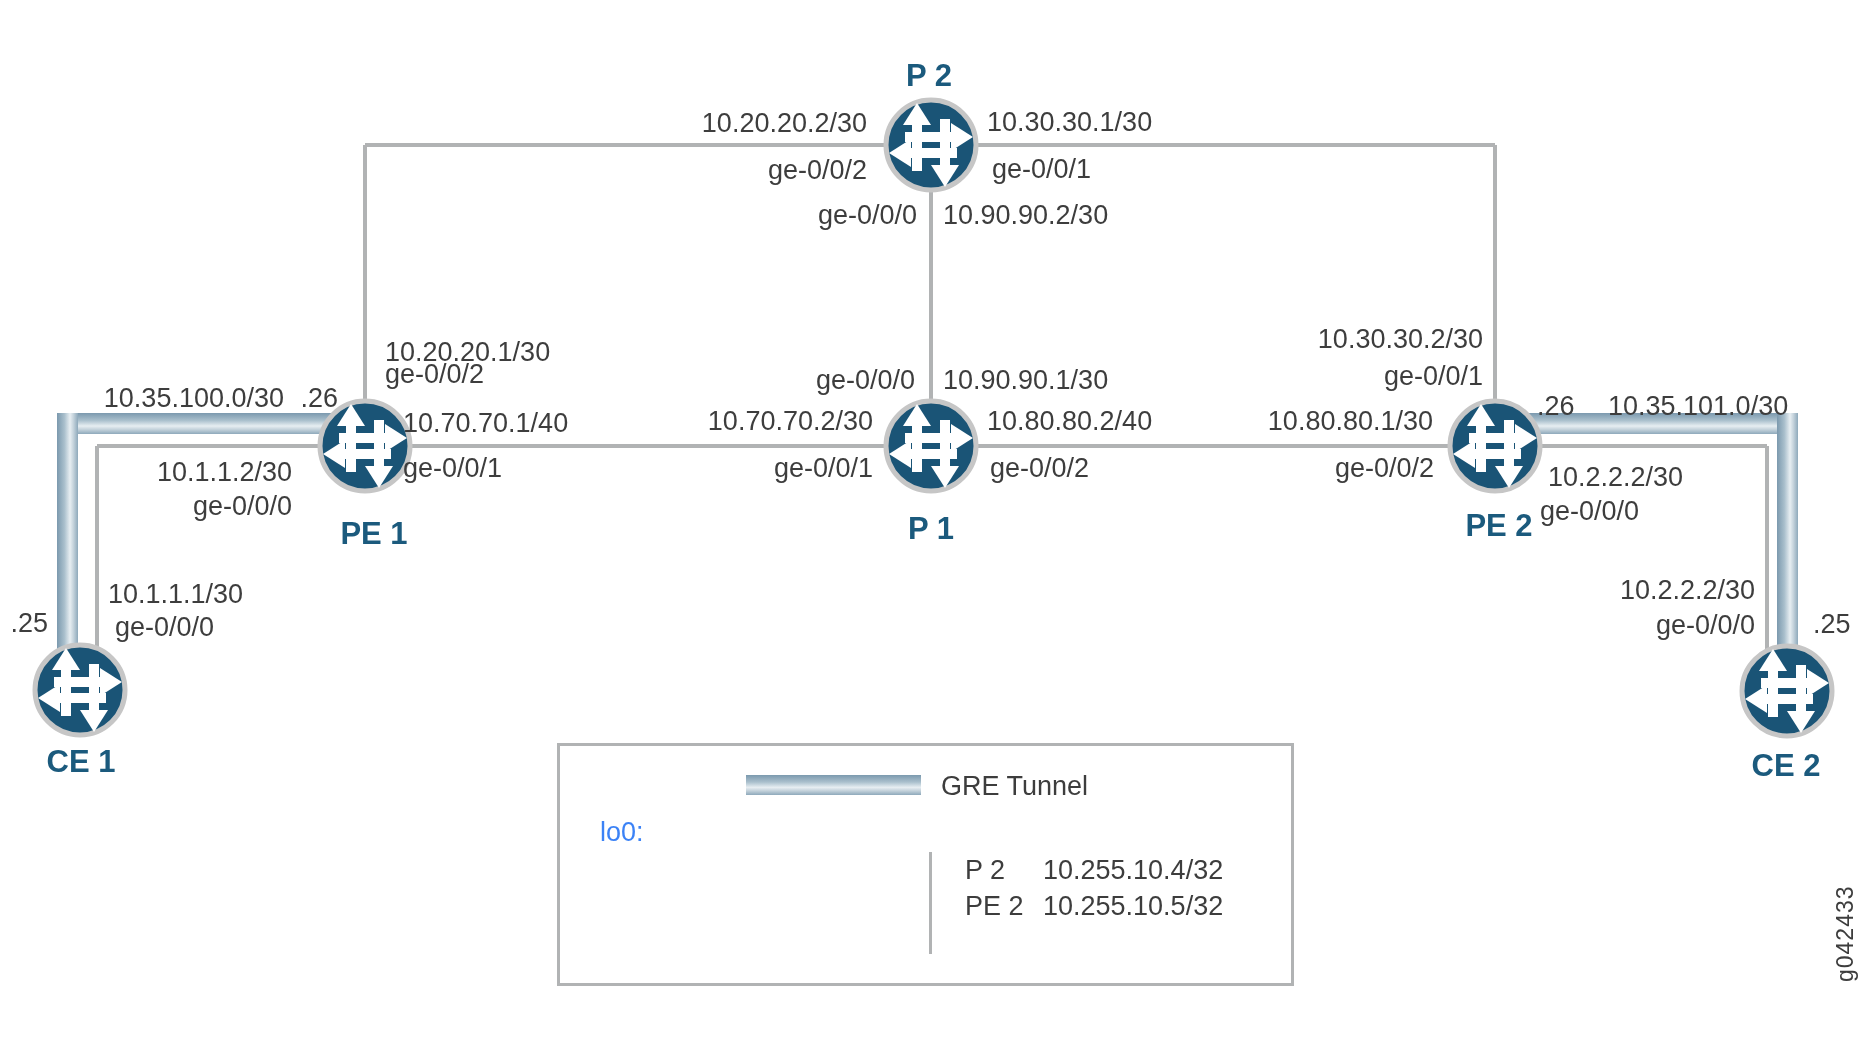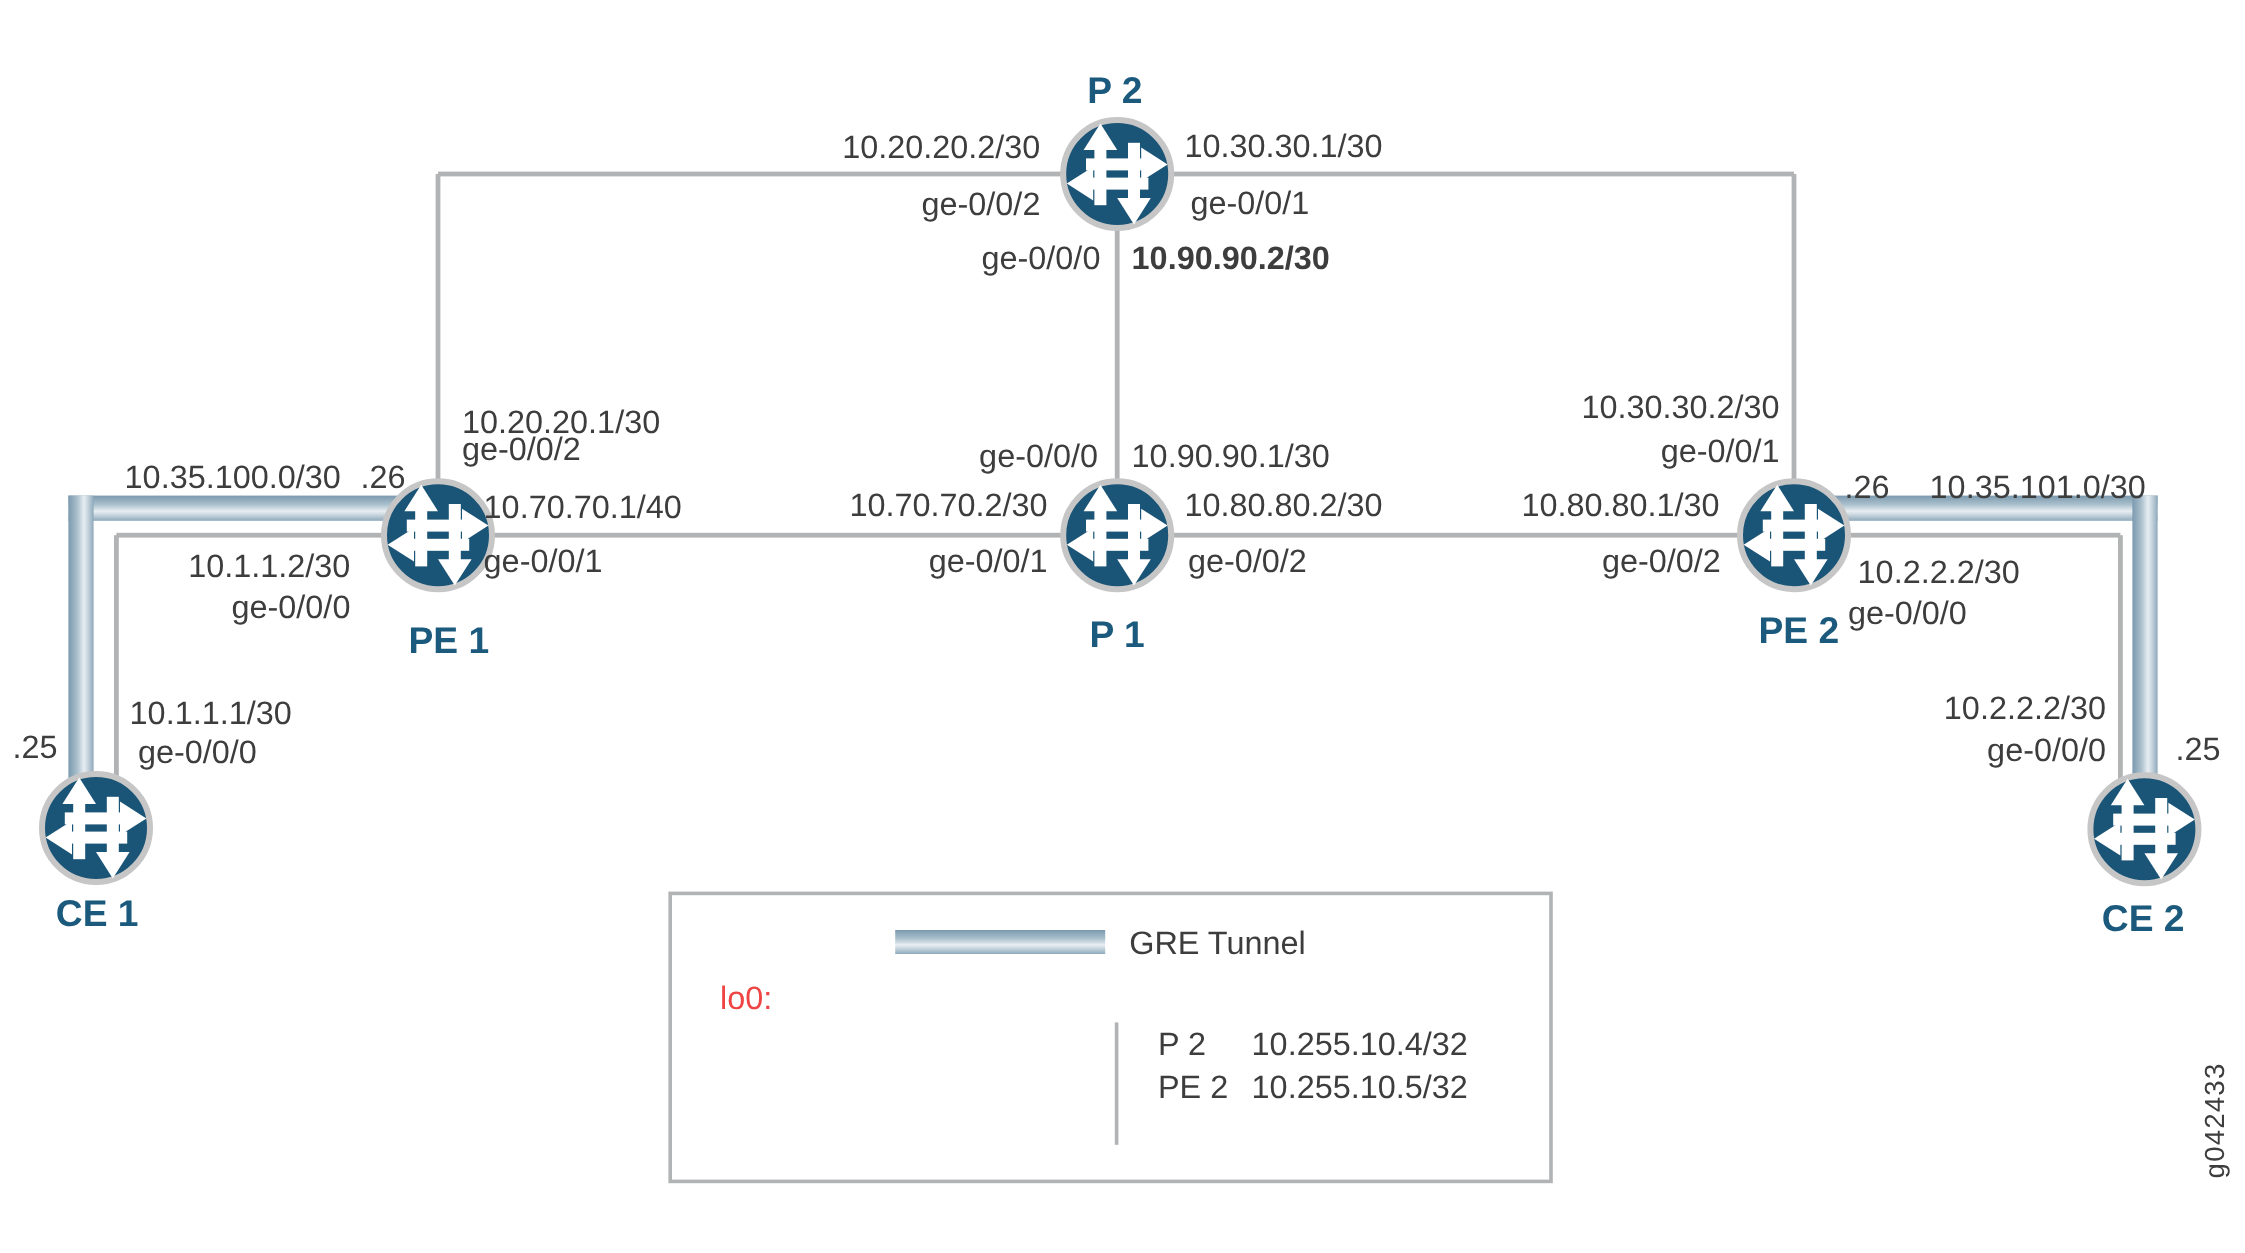--- a/index.html
+++ b/index.html
@@ -14,21 +14,21 @@
     background:linear-gradient(90deg,#7b99ae 0%,#a9bfcc 35%,#e7eef2 62%,#c5d3dc 78%,#8ea9bb 100%);}
   .label{position:absolute;color:#3d3d3d;font-size:27px;line-height:27px;white-space:pre;}
   .rname{position:absolute;color:#1b5a7d;font-size:31px;line-height:31px;font-weight:700;
     transform:translateX(-50%);white-space:nowrap;}
   .router{position:absolute;width:100px;height:100px;}
   .legend-box{position:absolute;left:557px;top:743px;width:737px;height:243px;
     border:3px solid #b1b3b4;background:#ffffff;box-sizing:border-box;}
   .legend-swatch{position:absolute;left:186px;top:29px;width:175px;height:20px;
     background:linear-gradient(180deg,#7b99ae 0%,#a9bfcc 35%,#e7eef2 62%,#c5d3dc 78%,#8ea9bb 100%);}
   .legend-gre-label{position:absolute;left:381px;top:27px;color:#3d3d3d;font-size:27px;line-height:27px;}
-  .lo0-title{position:absolute;left:40px;top:73px;color:#ef4444;font-size:27px;line-height:27px;}
+  .lo0-title{position:absolute;left:40px;top:73px;color:#3b82f6;font-size:27px;line-height:27px;}
   .lo0-col{position:absolute;top:106px;color:#3d3d3d;font-size:27px;line-height:36px;}
   .lo0-col-left{left:40px;}
   .lo0-col-right{left:405px;}
   .lo0-name{display:inline-block;}
   .lo0-col-left .lo0-name{width:90px;}
   .lo0-col-right .lo0-name{width:78px;}
   .lo0-divider{position:absolute;left:369px;top:106px;width:3px;height:102px;background:#b1b3b4;}
   .figure-code{position:absolute;left:1832px;top:856px;height:126px;color:#3d3d3d;font-size:23px;
     writing-mode:vertical-rl;transform:rotate(180deg);letter-spacing:1px;}
 </style>
@@ -146,26 +146,26 @@
           <rect x="26" y="53" width="50" height="10"></rect>
           <polygon points="8,58 30,44 30,72"></polygon>
         </g>
       </svg></div>
     <div class="rname" style="left: 1786px; top: 750px;">CE 2</div>
     <div class="label" style="top: 110px; right: 1004px;">10.20.20.2/30</div>
     <div class="label" style="top: 157px; right: 1004px;">ge-0/0/2</div>
     <div class="label" style="top: 109px; left: 987px;">10.30.30.1/30</div>
     <div class="label" style="top: 156px; left: 992px;">ge-0/0/1</div>
     <div class="label" style="top: 202px; right: 954px;">ge-0/0/0</div>
-    <div class="label" style="top: 202px; left: 943px; font-weight: bold;">10.90.90.2/30</div>
+    <div class="label" style="top: 202px; left: 943px;">10.90.90.2/30</div>
     <div class="label" style="top: 367px; right: 956px;">ge-0/0/0</div>
     <div class="label" style="top: 367px; left: 943px;">10.90.90.1/30</div>
     <div class="label" style="top: 408px; right: 998px;">10.70.70.2/30</div>
     <div class="label" style="top: 455px; right: 998px;">ge-0/0/1</div>
-    <div class="label" style="top: 408px; left: 987px;">10.80.80.2/30</div>
+    <div class="label" style="top: 408px; left: 987px;">10.80.80.2/40</div>
     <div class="label" style="top: 455px; left: 990px;">ge-0/0/2</div>
     <div class="label" style="top: 339px; left: 385px;">10.20.20.1/30</div>
     <div class="label" style="top: 361px; left: 385px;">ge-0/0/2</div>
     <div class="label" style="top: 385px; right: 1587px;">10.35.100.0/30</div>
     <div class="label" style="top: 385px; right: 1533px;">.26</div>
     <div class="label" style="top: 410px; left: 403px;">10.70.70.1/40</div>
     <div class="label" style="top: 455px; left: 403px;">ge-0/0/1</div>
     <div class="label" style="top: 459px; right: 1579px;">10.1.1.2/30</div>
     <div class="label" style="top: 493px; right: 1579px;">ge-0/0/0</div>
     <div class="label" style="top: 326px; right: 388px;">10.30.30.2/30</div>

